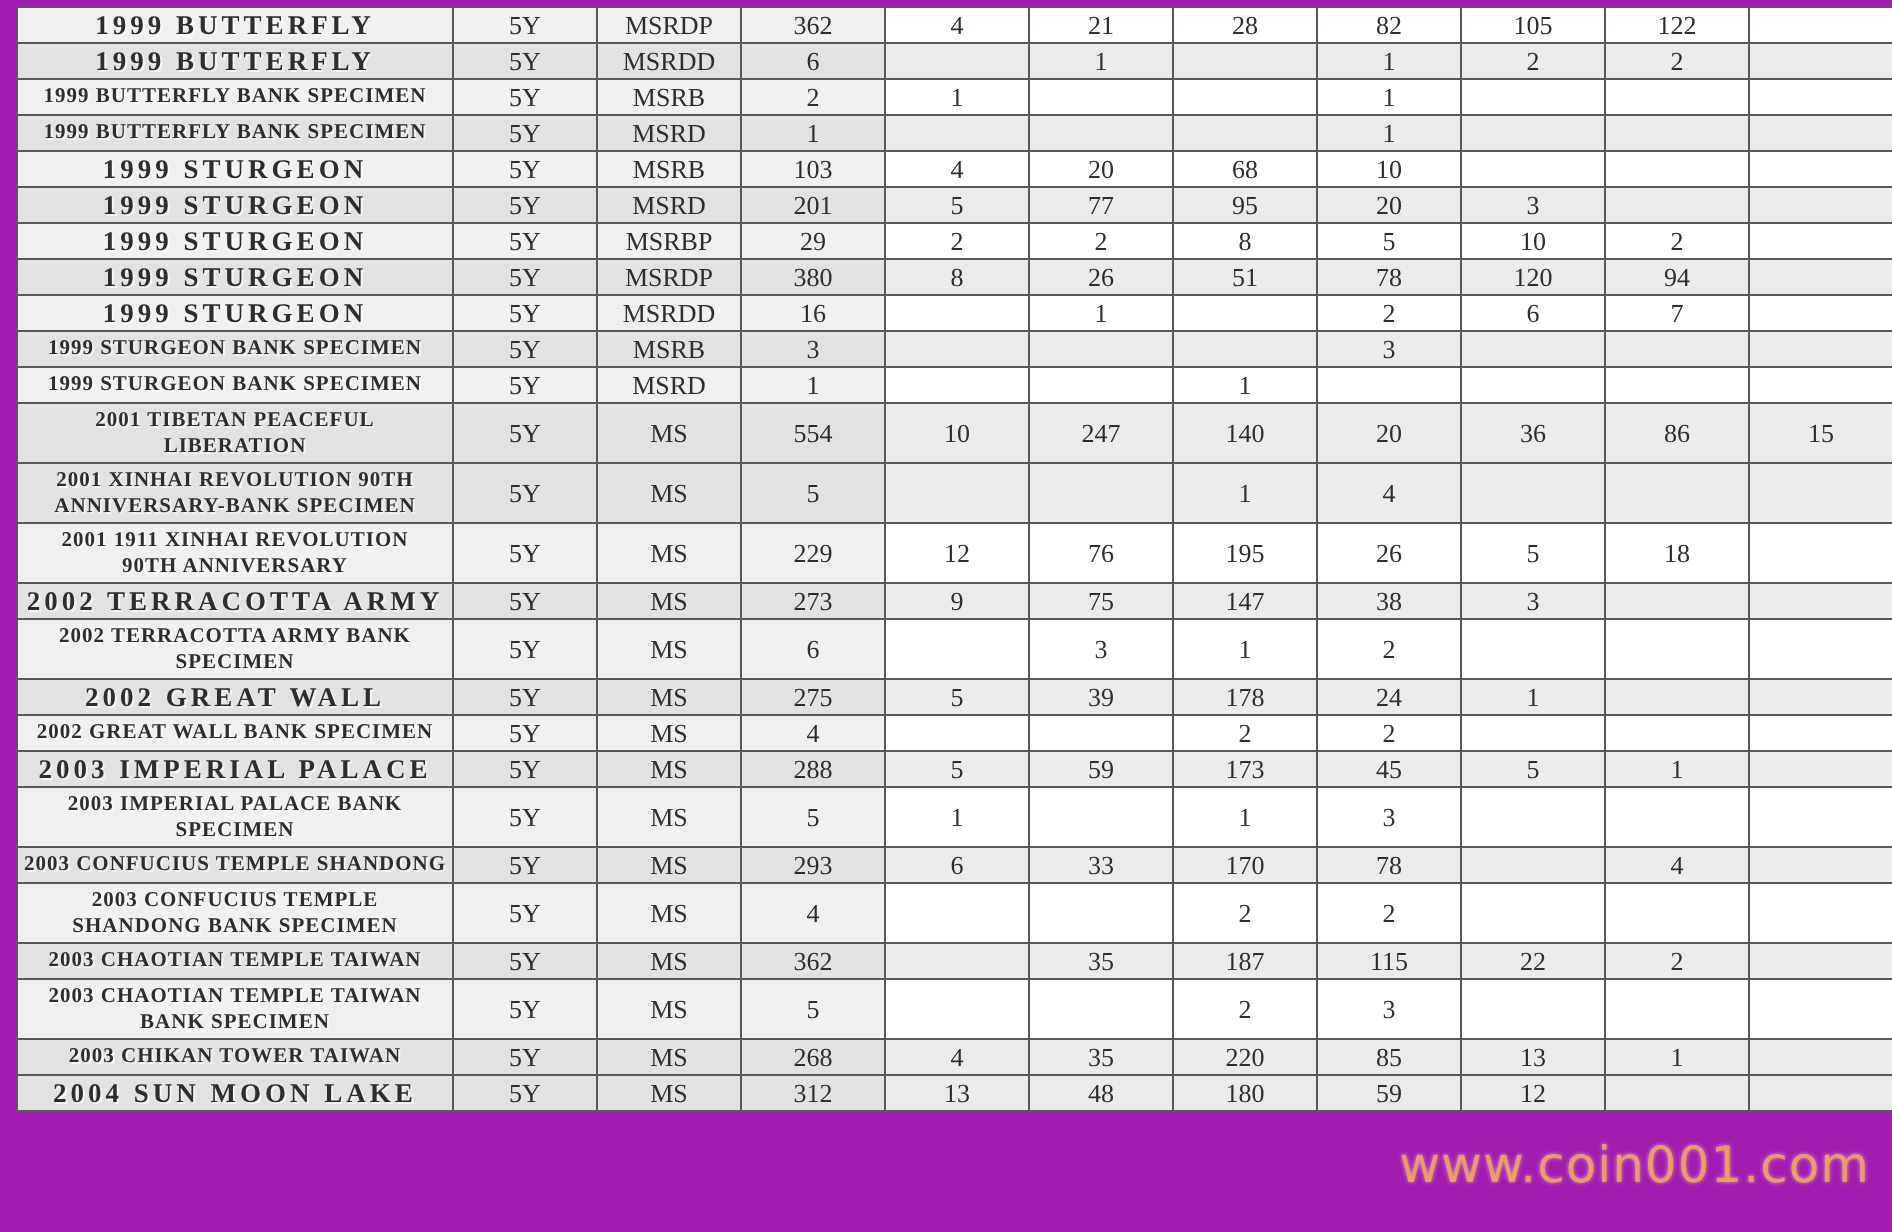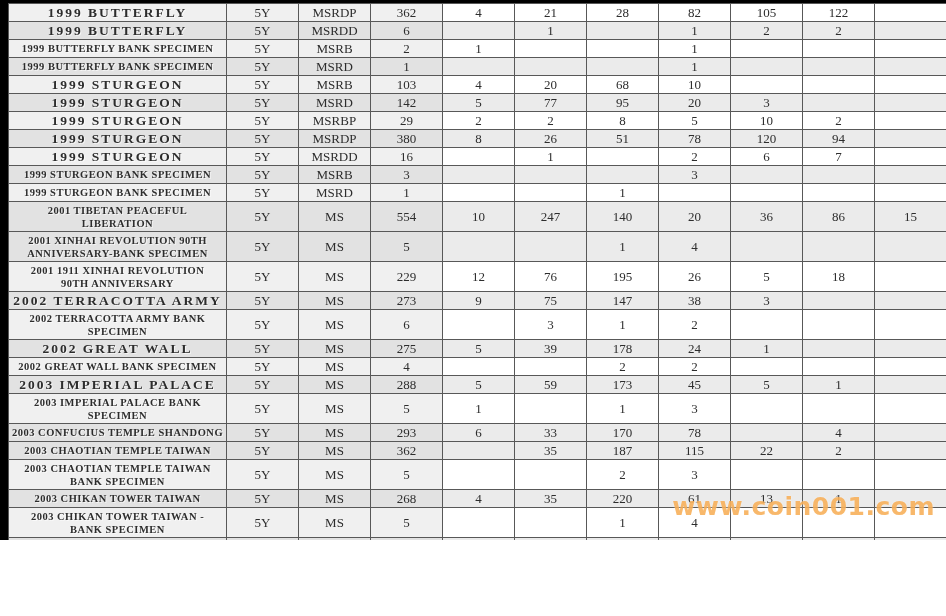--- a/index.html
+++ b/index.html
@@ -1,18 +1,18 @@
 <!DOCTYPE html>
 <html><head>
 <meta charset="utf-8">
 <style>
   html,body { margin:0; padding:0; background:#ffffff; }
   .screen {
-    position:relative; width:946px; height:540px; overflow:hidden;
-    background:#000000;
+    position:relative; width:946px; height:616px; overflow:hidden;
+    background:#a21caf;
     font-family:"Liberation Serif","DejaVu Serif",serif;
   }
   .table-wrap { position:absolute; left:8px; top:3px; }
   table.census {
     border-collapse:collapse; table-layout:fixed; width:938px;
   }
   table.census td {
     border:1px solid #585858;
     padding:0; margin:0;
     text-align:center; vertical-align:middle;
@@ -34,21 +34,21 @@
     padding:0 6px;
   }
   td.c-name.name-lg { font-size:13.5px; letter-spacing:2px; }
   td.c-name.name-md { font-size:10.5px; letter-spacing:0.5px; }
   tr.short td.c-name { white-space:nowrap; }
   tr.tall  td.c-name { line-height:13px; padding:0 10px; }
 
   .watermark {
     position:absolute; right:11px; bottom:19px;
     font-family:"DejaVu Sans","Liberation Sans",sans-serif;
-    font-weight:bold; font-size:25px; letter-spacing:0.5px;
+    font-weight:normal; font-size:25px; letter-spacing:0.5px;
     color:rgba(247,168,74,0.82);
     text-shadow:0 0 2px rgba(255,255,255,0.5);
     pointer-events:none;
   }
 </style>
 </head>
 <body>
 
 <div class="screen">
   <div class="table-wrap">
@@ -129,21 +129,21 @@
     <td>68</td>
     <td>10</td>
     <td></td>
     <td></td>
     <td></td>
   </tr>
           <tr class="even short">
     <td class="c-name c-left name-lg">1999 STURGEON</td>
     <td class="c-left">5Y</td>
     <td class="c-left">MSRD</td>
-    <td class="c-left">142</td>
+    <td class="c-left">201</td>
     <td>5</td>
     <td>77</td>
     <td>95</td>
     <td>20</td>
     <td>3</td>
     <td></td>
     <td></td>
   </tr>
           <tr class="odd short">
     <td class="c-name c-left name-lg">1999 STURGEON</td>
@@ -333,20 +333,33 @@
     <td class="c-left">MS</td>
     <td class="c-left">293</td>
     <td>6</td>
     <td>33</td>
     <td>170</td>
     <td>78</td>
     <td></td>
     <td>4</td>
     <td></td>
   </tr>
+          <tr class="odd tall">
+    <td class="c-name c-left name-md">2003 CONFUCIUS TEMPLE SHANDONG BANK SPECIMEN</td>
+    <td class="c-left">5Y</td>
+    <td class="c-left">MS</td>
+    <td class="c-left">4</td>
+    <td></td>
+    <td></td>
+    <td>2</td>
+    <td>2</td>
+    <td></td>
+    <td></td>
+    <td></td>
+  </tr>
           <tr class="even short">
     <td class="c-name c-left name-md">2003 CHAOTIAN TEMPLE TAIWAN</td>
     <td class="c-left">5Y</td>
     <td class="c-left">MS</td>
     <td class="c-left">362</td>
     <td></td>
     <td>35</td>
     <td>187</td>
     <td>115</td>
     <td>22</td>
@@ -367,36 +380,23 @@
     <td></td>
   </tr>
           <tr class="even short">
     <td class="c-name c-left name-md">2003 CHIKAN TOWER TAIWAN</td>
     <td class="c-left">5Y</td>
     <td class="c-left">MS</td>
     <td class="c-left">268</td>
     <td>4</td>
     <td>35</td>
     <td>220</td>
-    <td>61</td>
+    <td>85</td>
     <td>13</td>
     <td>1</td>
-    <td></td>
-  </tr>
-          <tr class="odd tall">
-    <td class="c-name c-left name-md">2003 CHIKAN TOWER TAIWAN - BANK SPECIMEN</td>
-    <td class="c-left">5Y</td>
-    <td class="c-left">MS</td>
-    <td class="c-left">5</td>
-    <td></td>
-    <td></td>
-    <td>1</td>
-    <td>4</td>
-    <td></td>
-    <td></td>
     <td></td>
   </tr>
           <tr class="even short">
     <td class="c-name c-left name-lg">2004 SUN MOON LAKE</td>
     <td class="c-left">5Y</td>
     <td class="c-left">MS</td>
     <td class="c-left">312</td>
     <td>13</td>
     <td>48</td>
     <td>180</td>

